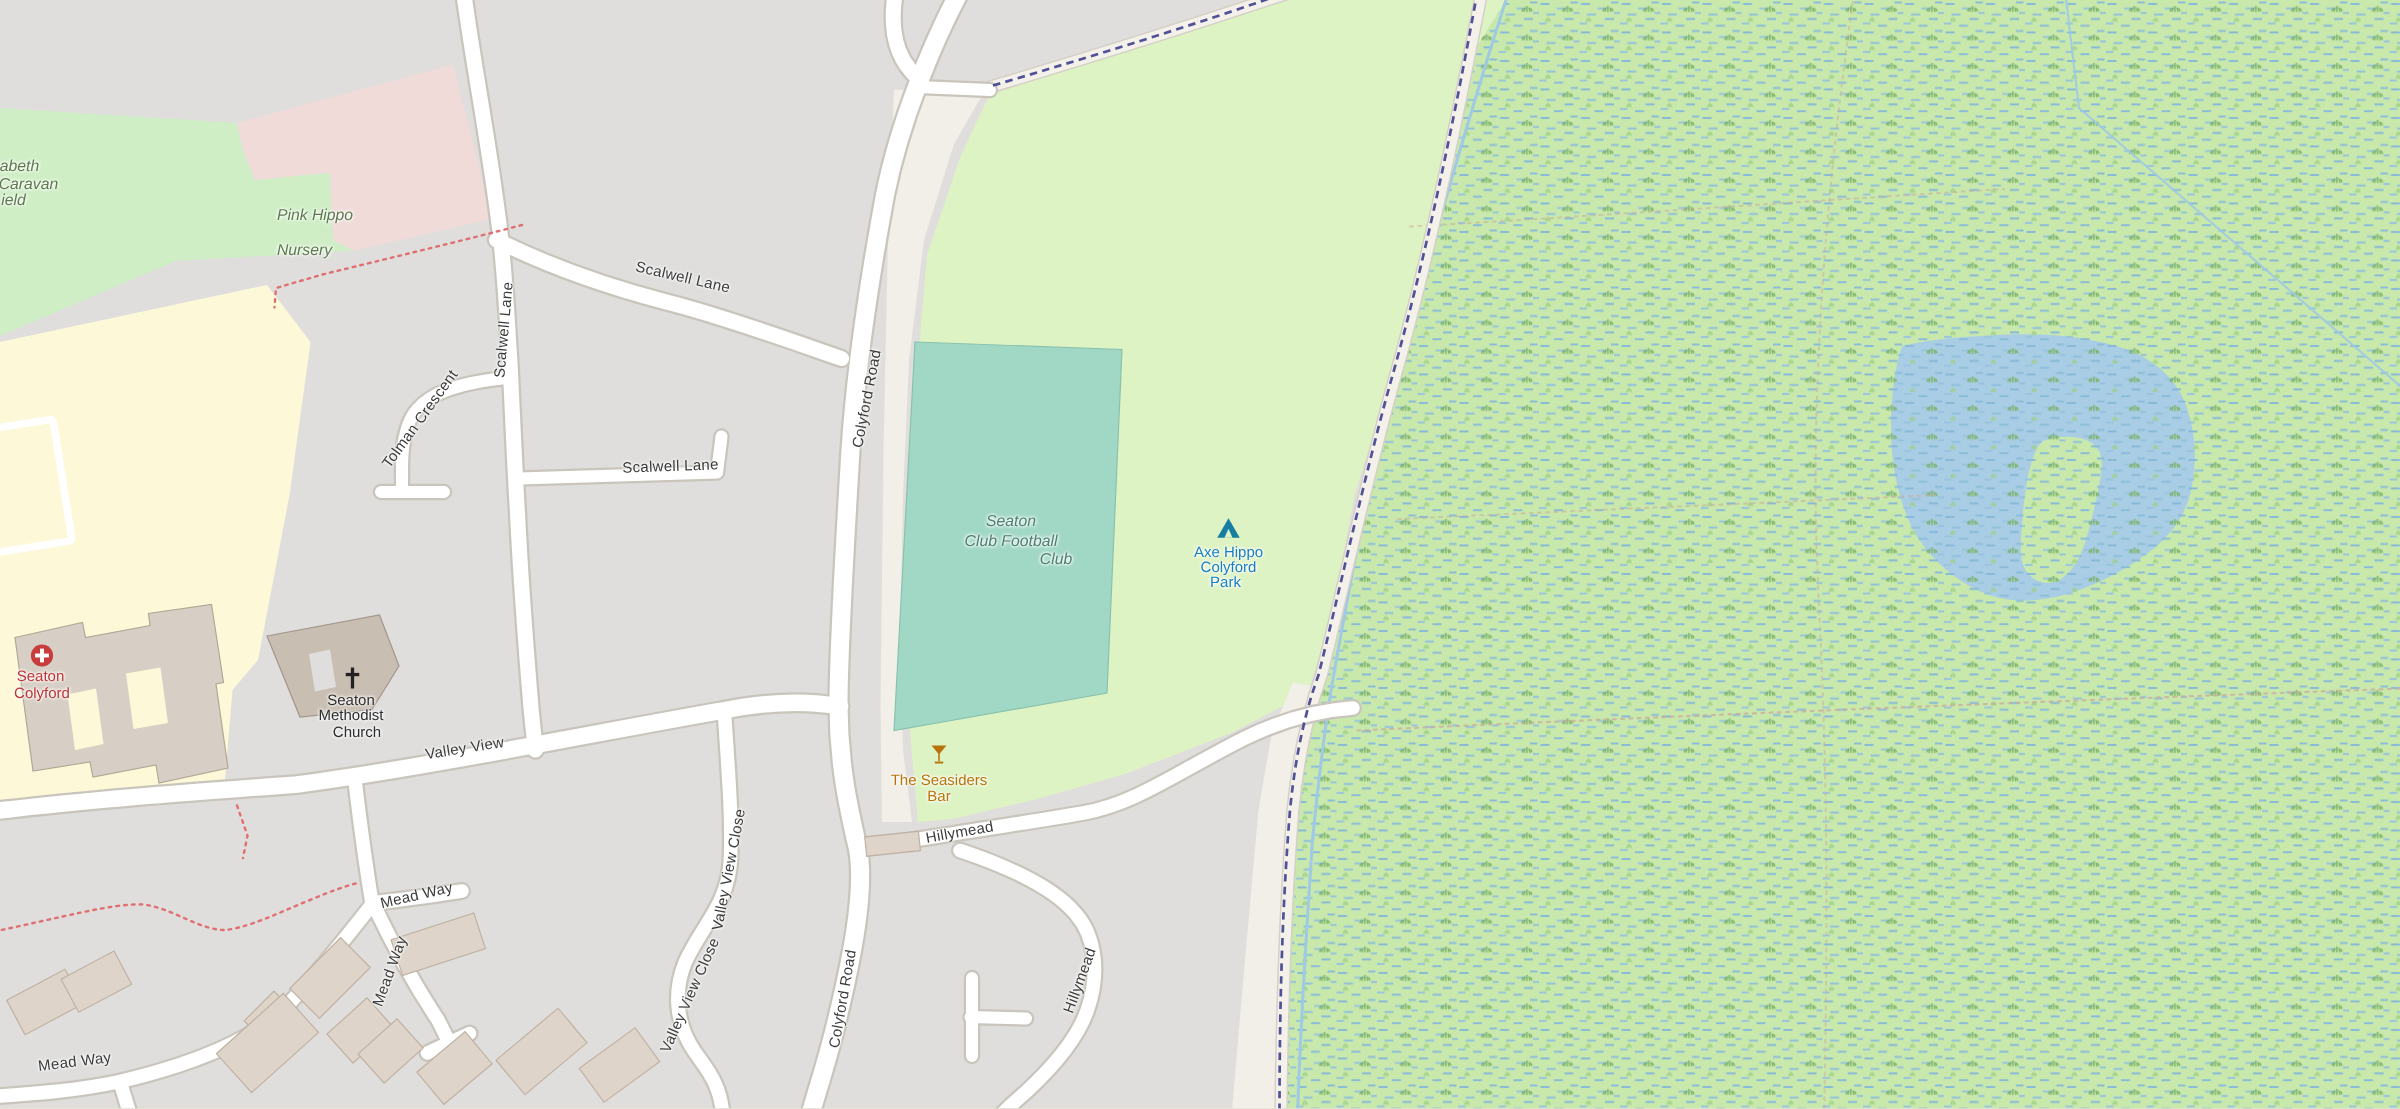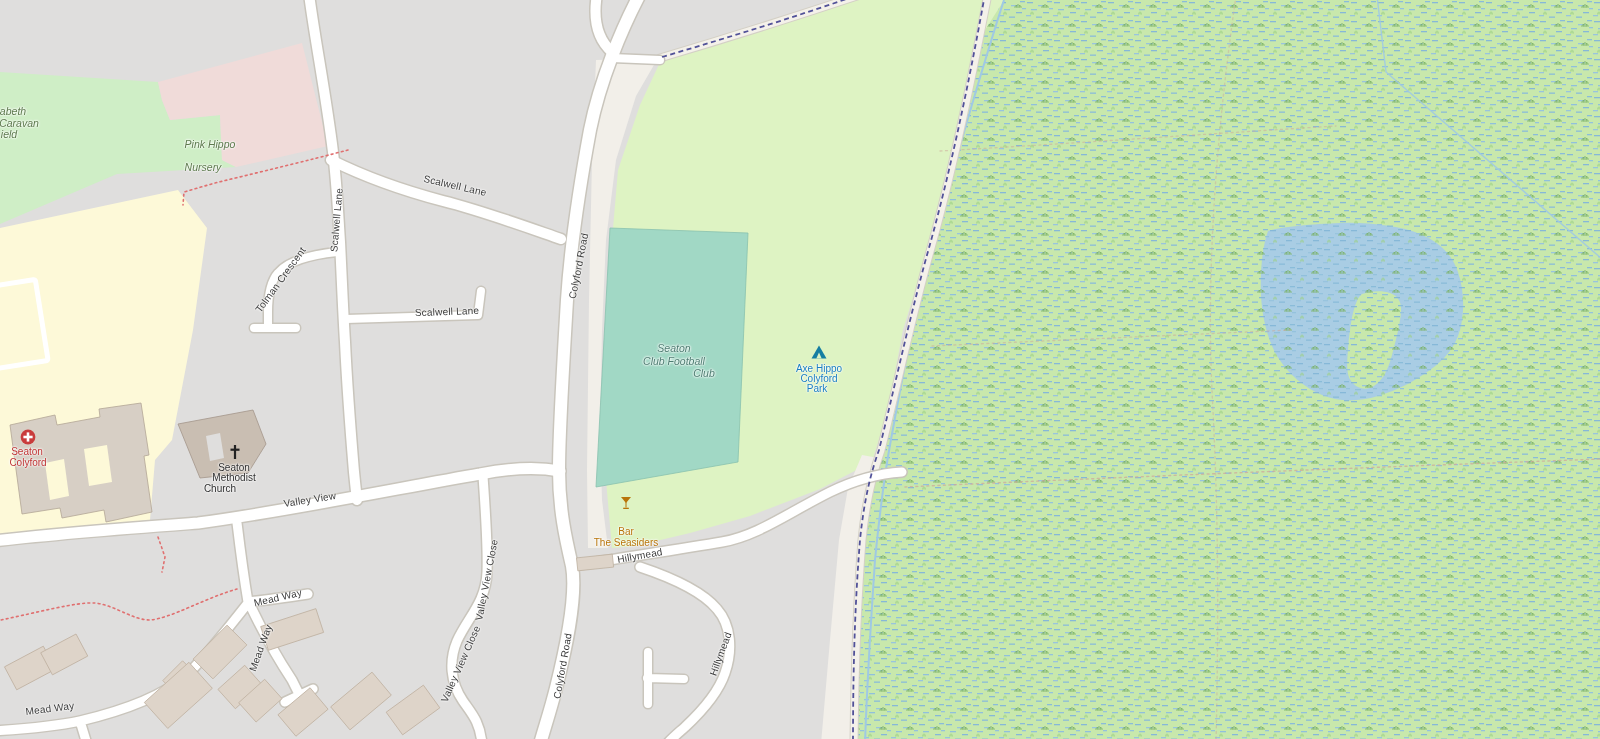--- a/index.html
+++ b/index.html
@@ -196,17 +196,17 @@
 
 <div class="lbl tourism" style="left:819px;top:369px;transform:translate(-50%,-50%)">Axe Hippo</div>
 <div class="lbl tourism" style="left:819px;top:379px;transform:translate(-50%,-50%)">Colyford</div>
 <div class="lbl tourism" style="left:817px;top:389px;transform:translate(-50%,-50%)">Park</div>
 
 <div class="lbl hosp" style="left:27px;top:452px;transform:translate(-50%,-50%)">Seaton</div>
 <div class="lbl hosp" style="left:28px;top:463px;transform:translate(-50%,-50%)">Colyford</div>
 
 <div class="lbl churchlbl" style="left:234px;top:468px;transform:translate(-50%,-50%)">Seaton</div>
 <div class="lbl churchlbl" style="left:234px;top:478px;transform:translate(-50%,-50%)">Methodist</div>
-<div class="lbl churchlbl" style="left:220px;top:489px;transform:translate(-50%,-50%)">Church</div>
-
-<div class="lbl barlbl" style="left:626px;top:543px;transform:translate(-50%,-50%)">The Seasiders</div>
+<div class="lbl churchlbl" style="left:238px;top:489px;transform:translate(-50%,-50%)">Church</div>
+
+<div class="lbl barlbl" style="left:626px;top:521px;transform:translate(-50%,-50%)">The Seasiders</div>
 <div class="lbl barlbl" style="left:626px;top:532px;transform:translate(-50%,-50%)">Bar</div>
 </div>
 
 </body></html>

